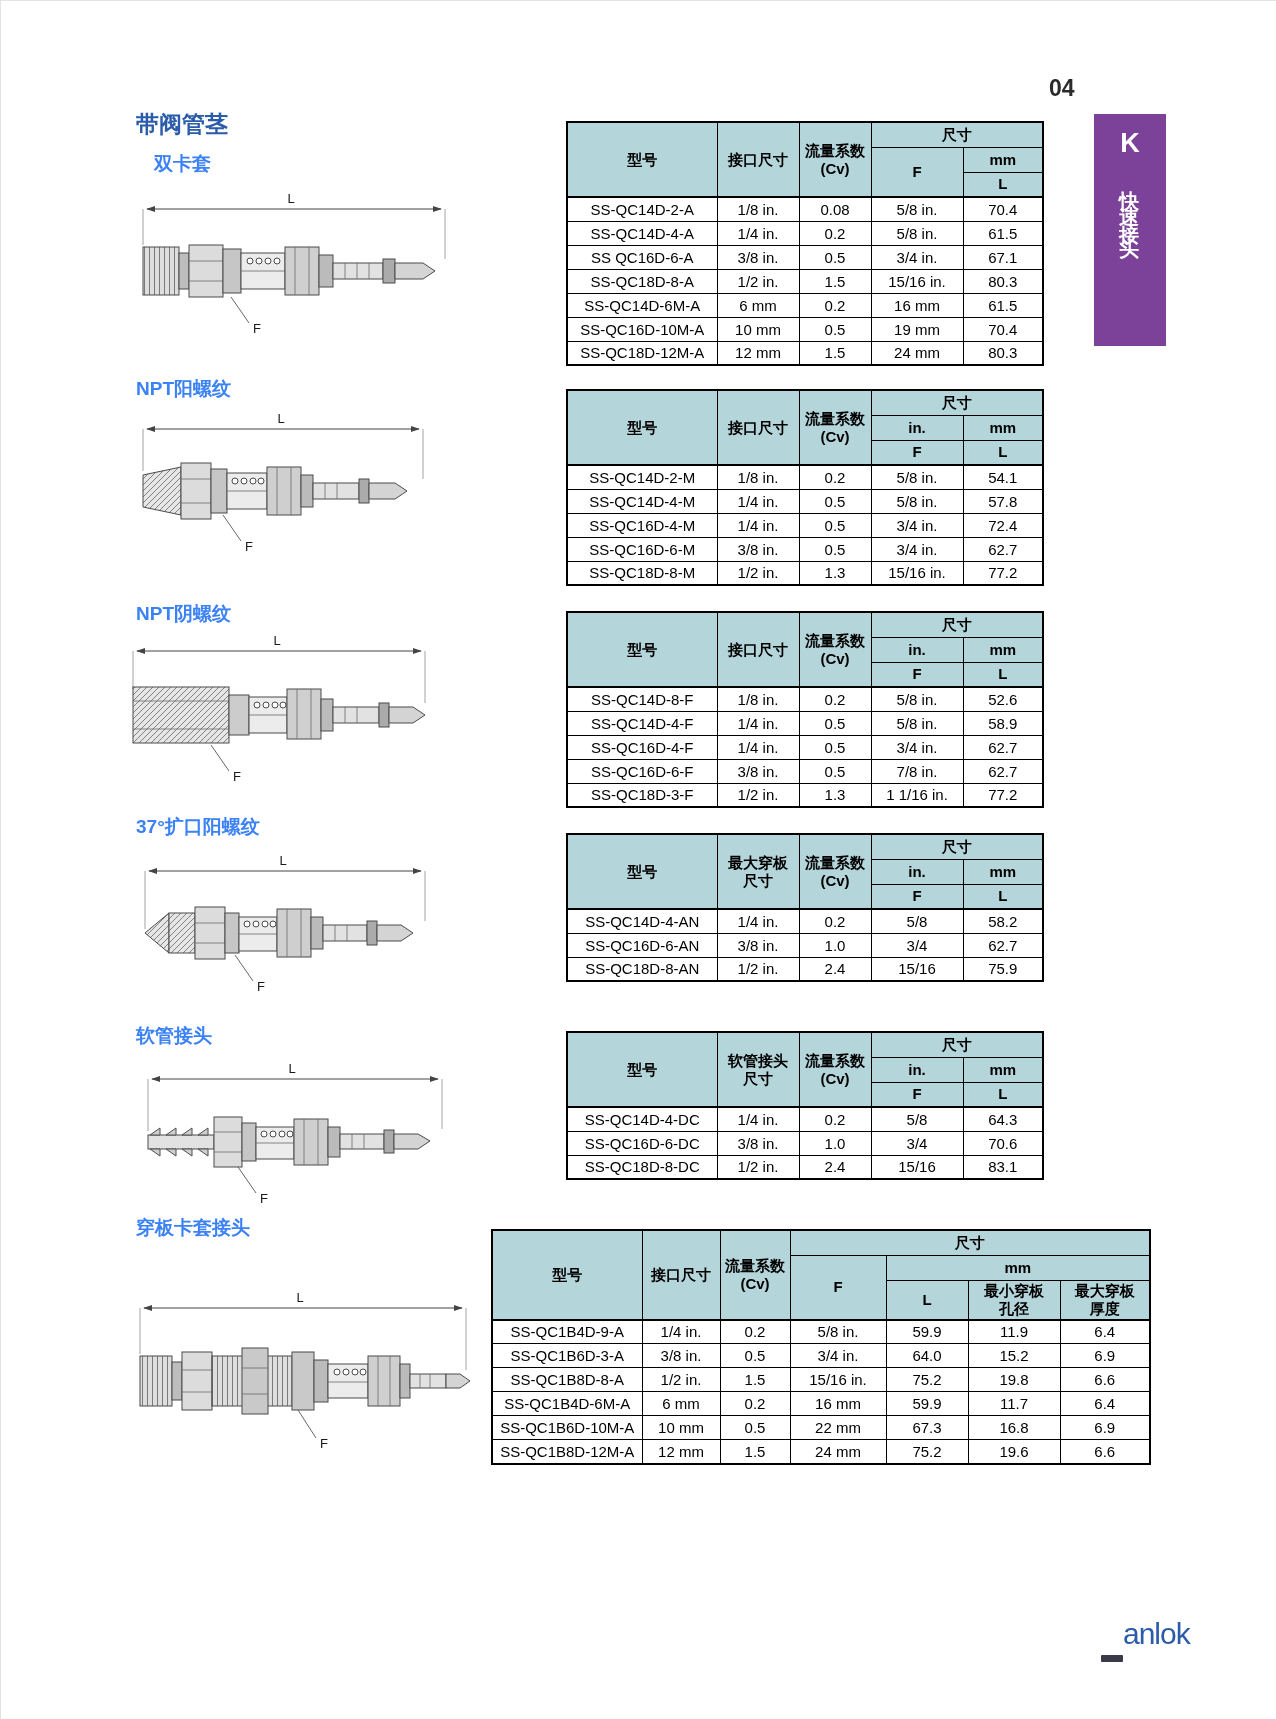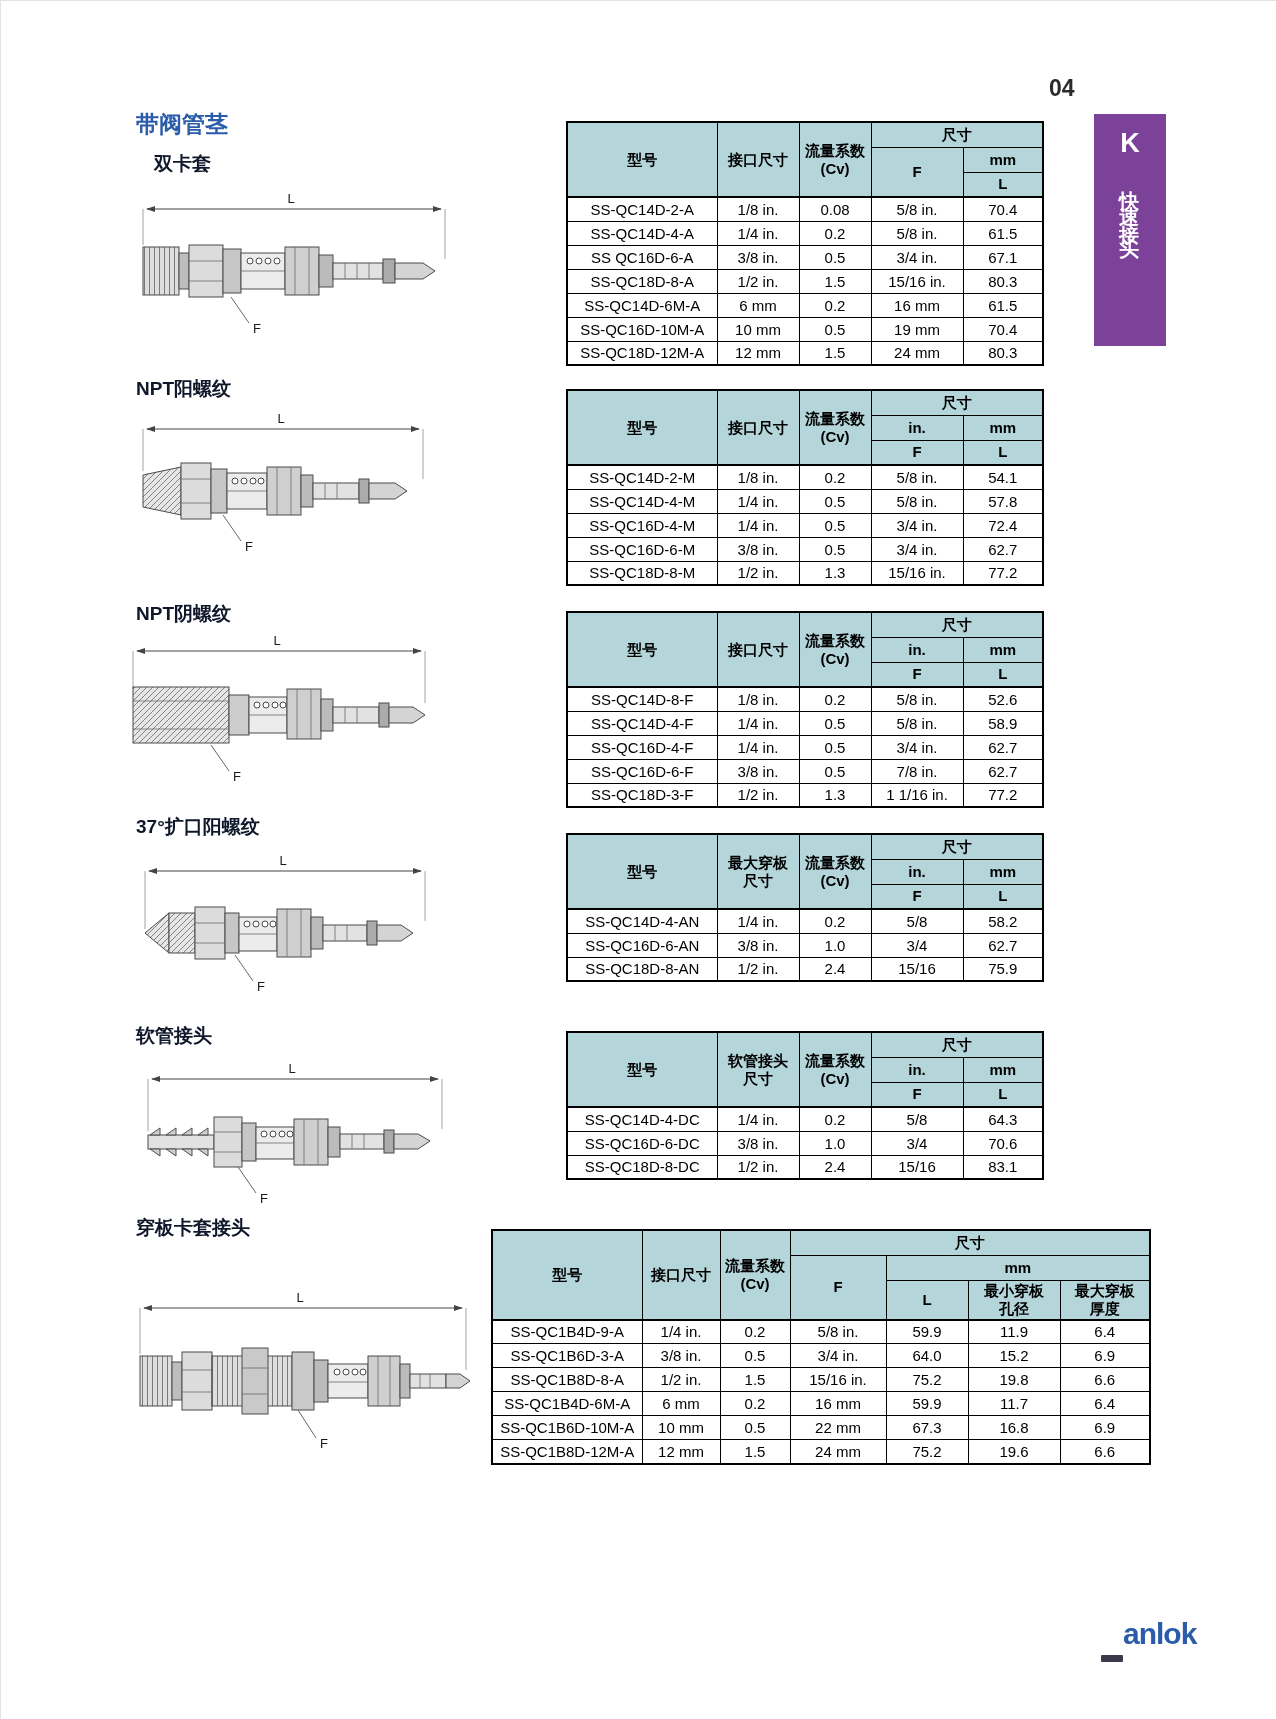--- a/index.html
+++ b/index.html
@@ -1,34 +1,34 @@
 <!DOCTYPE html>
 <html><head>
 <meta charset="utf-8">
 <style>
   html,body{margin:0;padding:0;background:#f2f2f2;}
   .page{position:relative;width:1276px;height:1719px;background:#ffffff;border:1px solid #e3e3e3;
         font-family:"Liberation Sans", sans-serif;overflow:hidden;}
   .page-number{position:absolute;left:1048px;top:62px;font-size:23px;font-weight:bold;color:#2b2b2b;margin-top:12px;}
   .doc-title{position:absolute;left:135px;top:108px;margin:0;font-size:23px;font-weight:bold;color:#2b5caa;}
-  .sec-heading{position:absolute;font-size:19px;font-weight:bold;color:#0f172a;white-space:nowrap;}
+  .sec-heading{position:absolute;font-size:19px;font-weight:bold;color:#3b82f6;white-space:nowrap;}
   .side-tab{position:absolute;left:1093px;top:113px;width:72px;height:232px;background:#7c4199;
             display:flex;flex-direction:column;align-items:center;}
   .tab-letter{color:#fff;font-size:27px;font-weight:bold;margin-top:14px;}
   .tab-label{color:#fff;font-size:20px;font-weight:bold;margin-top:16px;
              writing-mode:vertical-rl;text-orientation:upright;letter-spacing:16px;}
   .table-slot{position:absolute;}
   table.spec{border-collapse:collapse;border:2px solid #000;table-layout:fixed;background:#fff;}
   table.spec th, table.spec td{border:1px solid #000;text-align:center;vertical-align:middle;
        padding:1px 3px;font-size:15px;color:#000;overflow:hidden;}
   table.spec thead th{background:#b4d5da;font-weight:bold;white-space:pre-line;line-height:1.2;}
   table.spec thead{border-bottom:2px solid #000;}
   table.spec thead tr{height:25px;}
   table.spec tbody tr{height:24px;}
-  .logo{position:absolute;left:1122px;top:1616px;font-size:30px;font-weight:bold;color:#2b5caa;letter-spacing:-1px;}
+  .logo{position:absolute;left:1122px;top:1616px;font-size:30px;font-weight:normal;color:#2b5caa;letter-spacing:-1px;}
   .logo-mark{position:absolute;left:1100px;top:1654px;width:22px;height:7px;background:#3a3a4a;border-radius:1px;}
   svg.draw{position:absolute;overflow:visible;}
   svg.draw .part{stroke:#4a4a4a;stroke-width:1;}
   svg.draw line.dim{stroke:#444;stroke-width:1;}
   svg.draw line.ext{stroke:#8a8a8a;stroke-width:0.8;}
   svg.draw line.leader{stroke:#555;stroke-width:0.9;}
   svg.draw line.detail{stroke:#6a6a6a;stroke-width:0.8;}
   svg.draw text{font-family:"Liberation Sans", sans-serif;font-size:13px;fill:#1a1a1a;}
 </style>
 </head>

